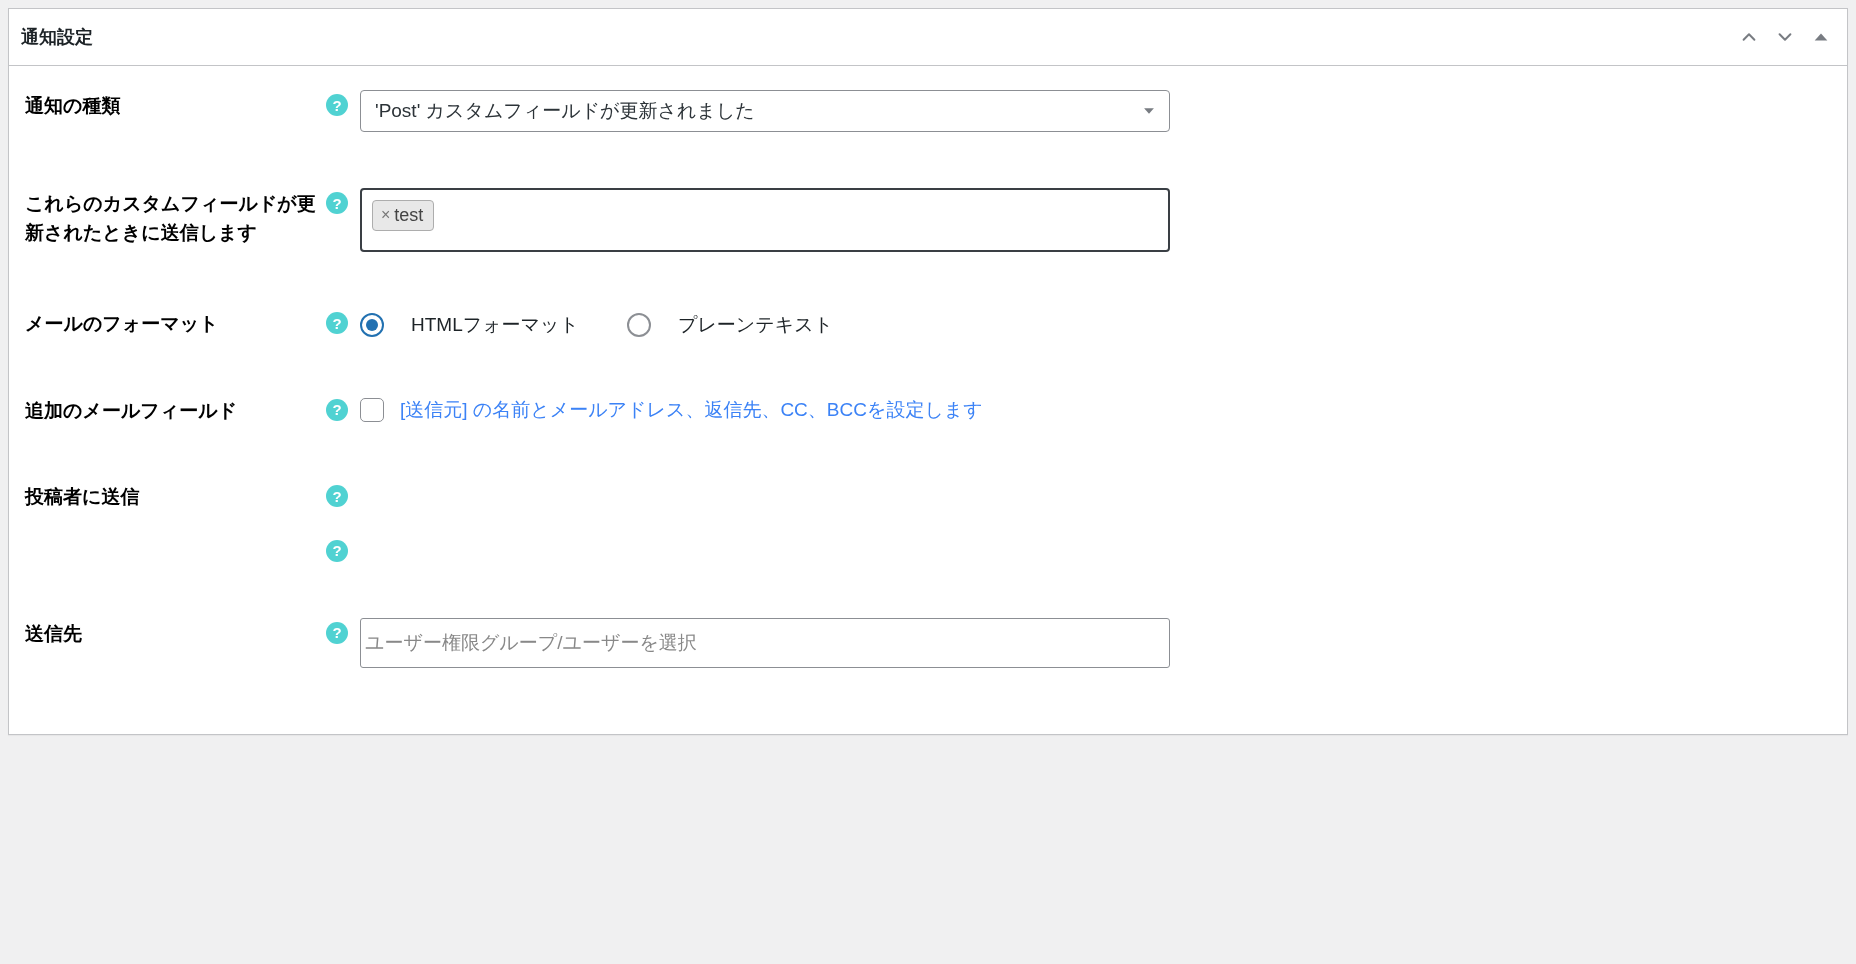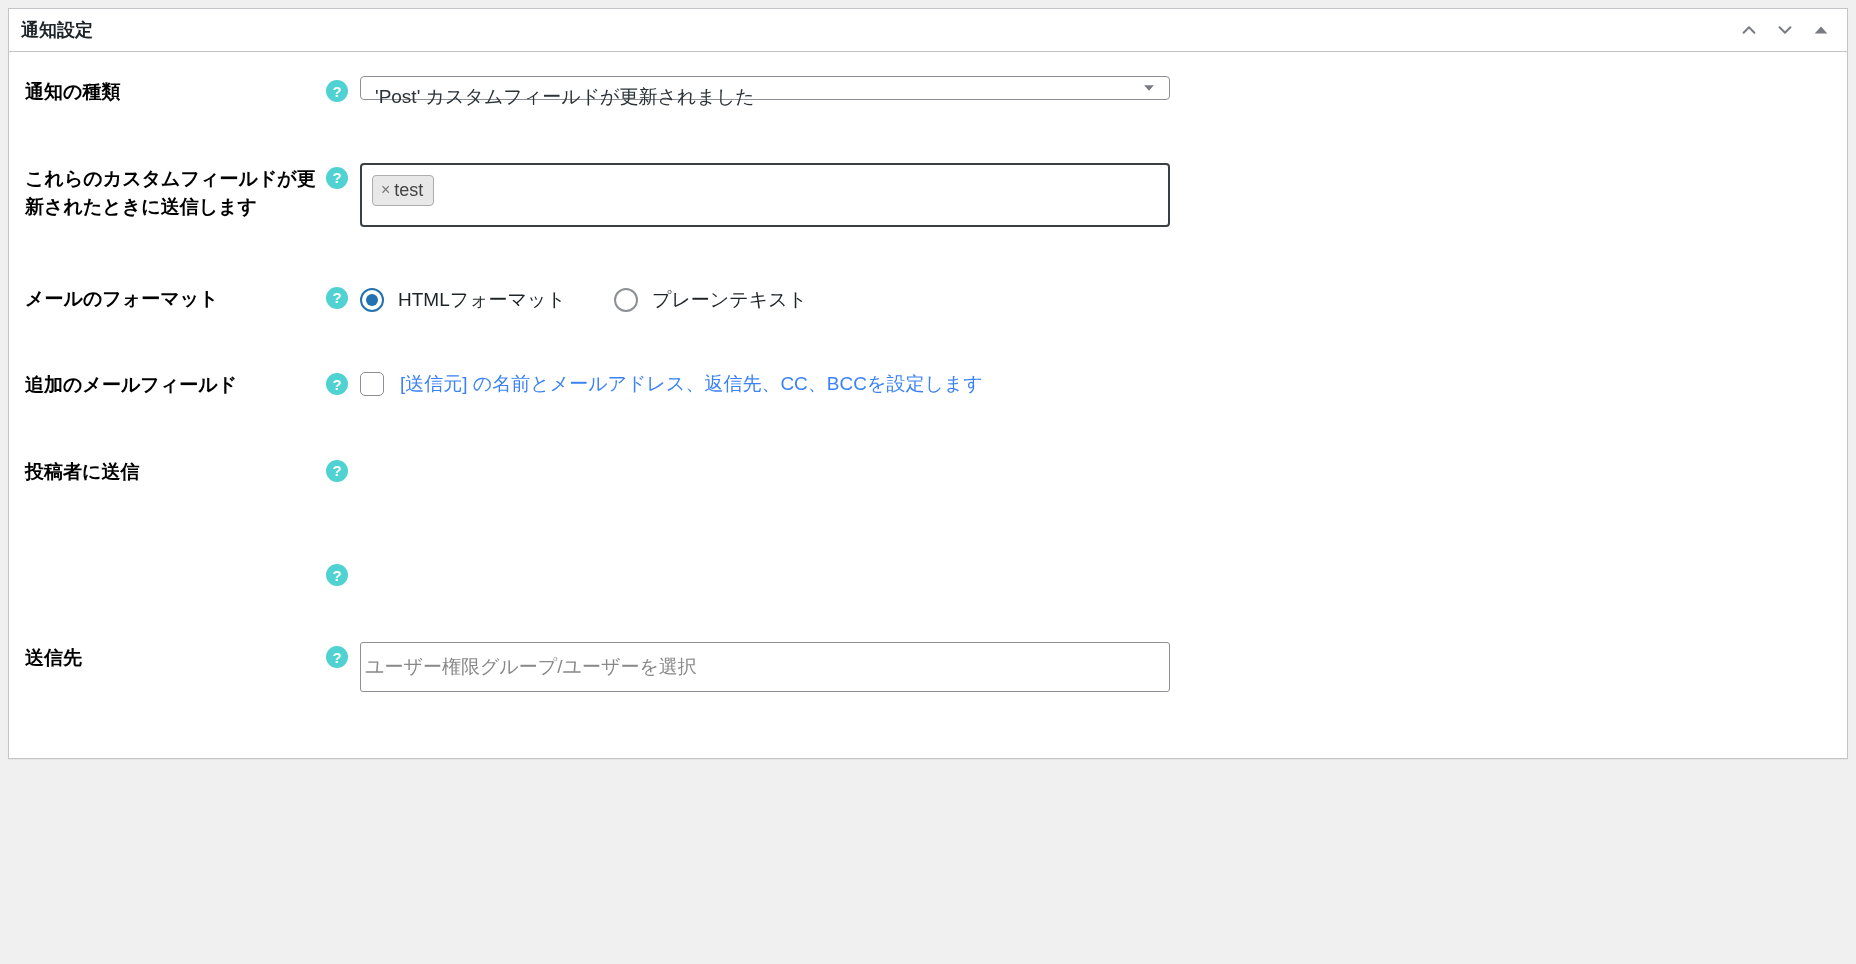--- a/index.html
+++ b/index.html
@@ -17,21 +17,21 @@
     background: #fff;
     border: 1px solid #c3c4c7;
     margin: 8px;
     box-shadow: 0 1px 1px rgba(0,0,0,.04);
   }
   .metabox-header {
     display: flex;
     align-items: center;
     border-bottom: 1px solid #c3c4c7;
     padding: 0 12px;
-    height: 43px;
+    height: 57px;
   }
   .metabox-title {
     font-size: 18px;
     font-weight: 700;
     flex: 1;
     color: #1d2327;
   }
   .metabox-controls {
     display: flex;
     align-items: center;
@@ -49,21 +49,21 @@
   }
   .metabox-body {
     padding: 24px 16px 10px 16px;
   }
   .form-row {
     display: flex;
     align-items: flex-start;
     margin-bottom: 56px;
   }
   .form-row.mb-sm {
-    margin-bottom: 74px;
+    margin-bottom: 24px;
   }
   .form-label {
     width: 335px;
     flex: 0 0 335px;
     display: flex;
     align-items: flex-start;
     justify-content: space-between;
     padding-right: 12px;
   }
   .form-label-text {
@@ -100,21 +100,21 @@
   }
   .select-field {
     width: 100%;
     border: 1px solid #8c8f94;
     border-radius: 4px;
     padding: 8px 36px 8px 14px;
     font-size: 19px;
     background: #fff;
     color: #2c3338;
     appearance: none;
-    height: 24px;
+    height: 42px;
     line-height: 24px;
   }
   .select-caret {
     position: absolute;
     right: 14px;
     top: 50%;
     transform: translateY(-50%);
     pointer-events: none;
     color: #787c82;
   }
@@ -155,21 +155,21 @@
   }
   .radio-row {
     display: flex;
     align-items: center;
     gap: 48px;
     padding-top: 4px;
   }
   .radio-item {
     display: inline-flex;
     align-items: center;
-    gap: 14px;
+    gap: 27px;
     cursor: pointer;
   }
   .radio-visual {
     width: 24px;
     height: 24px;
     border-radius: 50%;
     border: 2px solid #8c8f94;
     display: inline-flex;
     align-items: center;
     justify-content: center;

